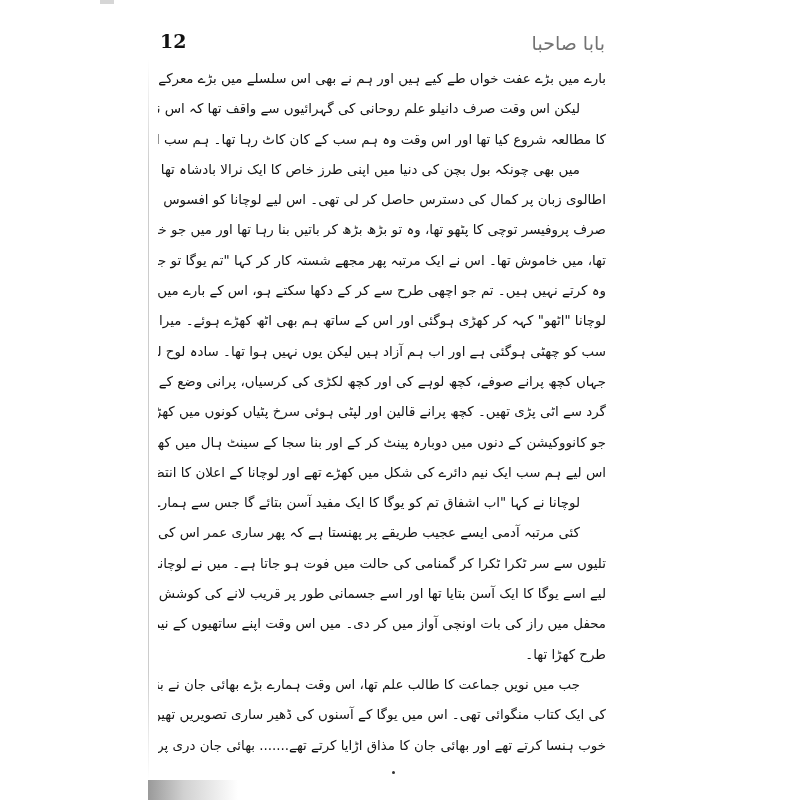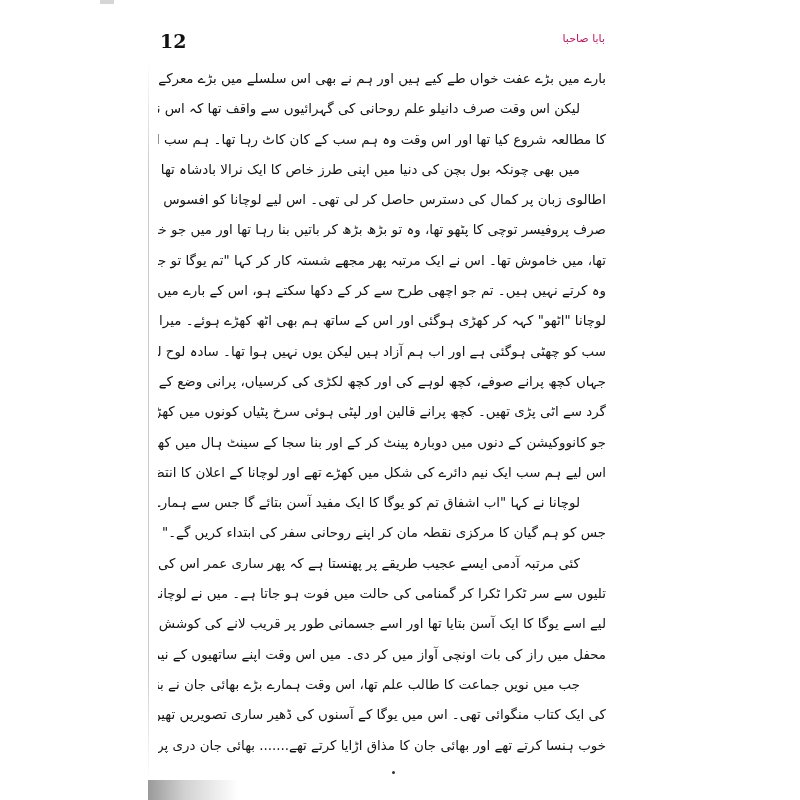--- a/index.html
+++ b/index.html
@@ -61,22 +61,22 @@
     font-family: "DejaVu Serif", serif;
     font-weight: bold;
     font-size: 19px;
     color: #111;
   }
   .running-title {
     position: absolute;
     right: 0;
     top: 2px;
     direction: rtl;
-    font-size: 11px;
-    color: #be185d;
+    font-size: 19px;
+    color: #737373;
   }
   .body-text {
     position: absolute;
     left: 158px;
     top: 64px;
     width: 448px;
     direction: rtl;
     text-align: justify;
     font-size: 13.4px;
     line-height: 30.3px;
@@ -139,27 +139,27 @@
       <div class="para">
         <span class="line">لوچانا "اٹھو" کہہ کر کھڑی ہوگئی اور اس کے ساتھ ہم بھی اٹھ کھڑے ہوئے۔ میرا خیال تھا مجلس برخاست ہوگئی اور</span>
         <span class="line">سب کو چھٹی ہوگئی ہے اور اب ہم آزاد ہیں لیکن یوں نہیں ہوا تھا۔ سادہ لوح لوچانا ہم سب کو اٹھا کر نیچے بیس منٹ میں لے گئی</span>
         <span class="line">جہاں کچھ پرانے صوفے، کچھ لوہے کی اور کچھ لکڑی کی کرسیاں، پرانی وضع کے میز، ان پر ناکارہ ٹائپ اور سائیکلوسٹائل مشینیں</span>
         <span class="line">گرد سے اٹی پڑی تھیں۔ کچھ پرانے قالین اور لپٹی ہوئی سرخ پٹیاں کونوں میں کھڑی تھیں۔ کچھ ایسا اگڑم بگڑم پرانا سامان پڑا تھا</span>
         <span class="line">جو کانووکیشن کے دنوں میں دوبارہ پینٹ کر کے اور بنا سجا کے سینٹ ہال میں کھڑا کر دیا جاتا..... چونکہ نشستوں پر کافی گرد جمی تھی،</span>
         <span class="line last">اس لیے ہم سب ایک نیم دائرے کی شکل میں کھڑے تھے اور لوچانا کے اعلان کا انتظار کر رہے تھے۔</span>
       </div>
       <div class="para">
         <span class="line indent">لوچانا نے کہا "اب اشفاق تم کو یوگا کا ایک مفید آسن بتائے گا جس سے ہمارے علم و گیان کی ابتداء ہوگی اور</span>
-        <span class="line last">جس کو ہم گیان کا مرکزی نقطہ مان کر اپنے روحانی سفر کی ابتداء کریں گے۔"</span>
       </div>
       <div class="para">
         <span class="line indent">کئی مرتبہ آدمی ایسے عجیب طریقے پر پھنستا ہے کہ پھر ساری عمر اس کی رہائی مشکل ہو جاتی ہے اور وہ انہونی</span>
         <span class="line">تلیوں سے سر ٹکرا ٹکرا کر گمنامی کی حالت میں فوت ہو جاتا ہے۔ میں نے لوچانا کو مرعوب کرنے اور اس پر ٹھرک جھاڑنے کے</span>
         <span class="line">لیے اسے یوگا کا ایک آسن بتایا تھا اور اسے جسمانی طور پر قریب لانے کی کوشش کی تھی، اس کمبخت نے اسے بچ جان کر بھری</span>
         <span class="line">محفل میں راز کی بات اونچی آواز میں کر دی۔ میں اس وقت اپنے ساتھیوں کے نیم دائرے والے کٹہرے میں ایک مجرم کی</span>
+        <span class="line last">طرح کھڑا تھا۔</span>
       </div>
       <div class="para">
         <span class="line indent">جب میں نویں جماعت کا طالب علم تھا، اس وقت ہمارے بڑے بھائی جان نے بنگلور کے ایک یوگی سے یوگا</span>
         <span class="line">کی ایک کتاب منگوائی تھی۔ اس میں یوگا کے آسنوں کی ڈھیر ساری تصویریں تھیں جنہیں دیکھ دیکھ کر ہم سارے بہن بھائی</span>
         <span class="line">خوب ہنسا کرتے تھے اور بھائی جان کا مذاق اڑایا کرتے تھے....... بھائی جان دری پر بیٹھ کر اور کتاب کھول کر سامنے کی دیوار</span>
       </div>
     </div>
 
   <div class="bottom-dot"></div>
   <div class="corner-smudge"></div>

